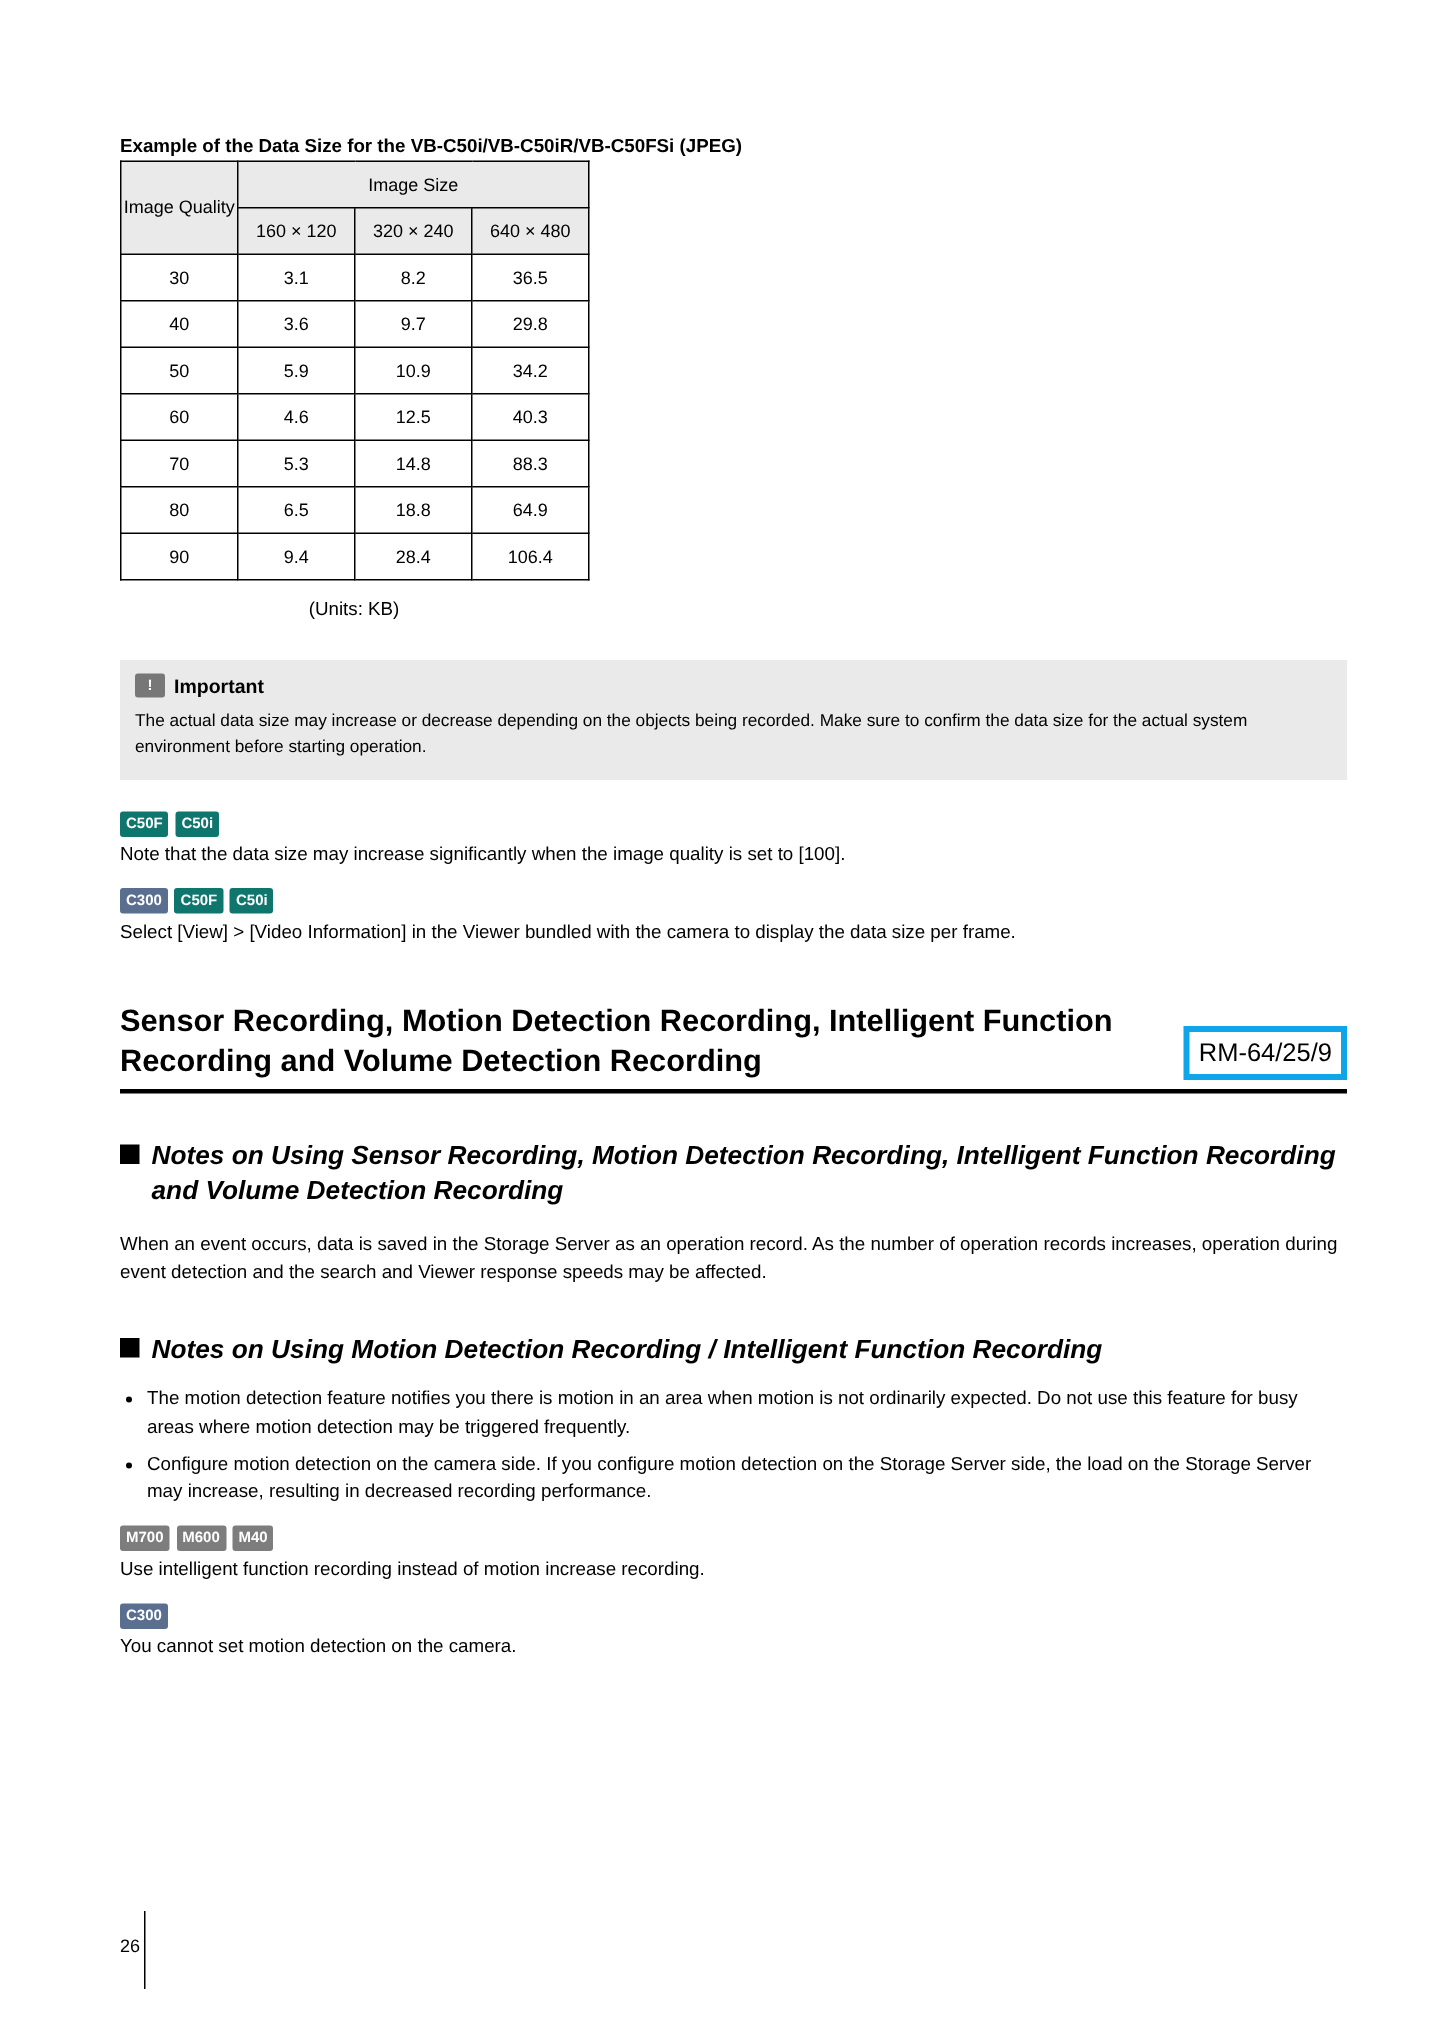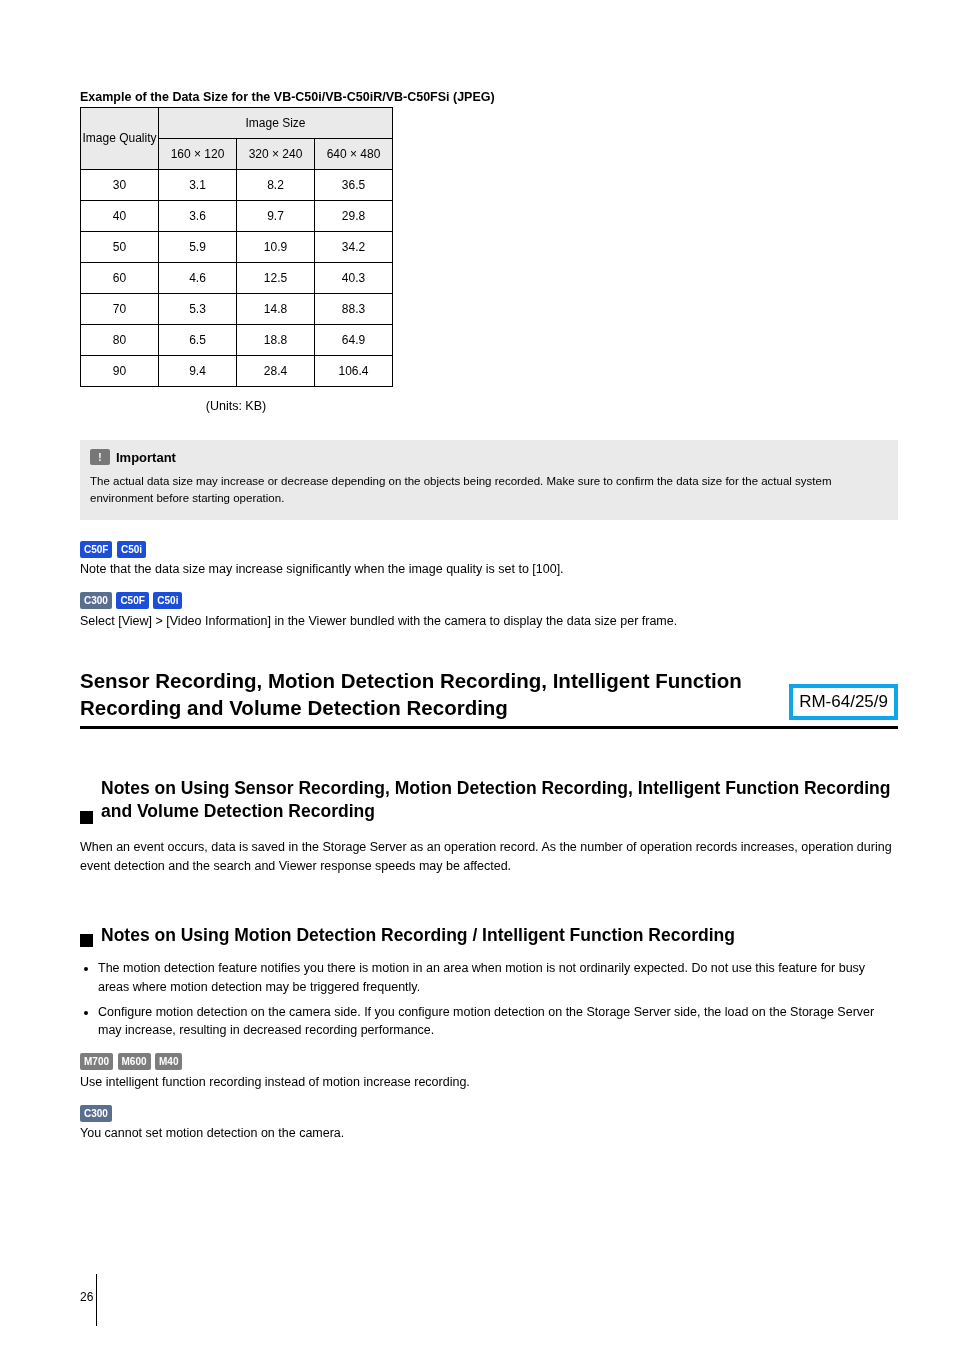--- a/index.html
+++ b/index.html
@@ -67,21 +67,21 @@
     .badge {
       display: inline-block;
       color: #fff;
       font-size: 10px;
       font-weight: bold;
       padding: 1px 4px;
       border-radius: 2px;
       margin-right: 1px;
       vertical-align: middle;
     }
-    .bg-olive { background: #1d4ed8; }
+    .bg-olive { background: #0f766e; }
     .bg-grey { background: #7d7d7d; }
     .bg-blue { background: #5a6f8f; }
     .note-text { font-size: 12.5px; margin-bottom: 4px; }
     .section-h {
       margin-top: 36px;
       border-bottom: 3px solid #000;
       padding-bottom: 4px;
       display: flex;
       justify-content: space-between;
       align-items: flex-end;
@@ -96,24 +96,25 @@
     }
     .rm-badge {
       border: 4px solid #0ea5e9;
       padding: 1px 6px;
       font-family: "Arial Narrow", Arial, sans-serif;
       font-stretch: condensed;
       font-size: 17px;
       margin-bottom: 2px;
     }
     .sub-h {
-      margin-top: 48px;
-      display: flex;
-      align-items: flex-end;
+      margin-top: 30px;
+      display: flex;
+      align-items: flex-start;
       gap: 8px;
+      font-style: italic;
     }
     .sub-h .sq {
       width: 13px;
       height: 13px;
       background: #000;
       margin-top: 4px;
       flex-shrink: 0;
     }
     .sub-h .t {
       font-family: "Arial Narrow", Arial, sans-serif;

